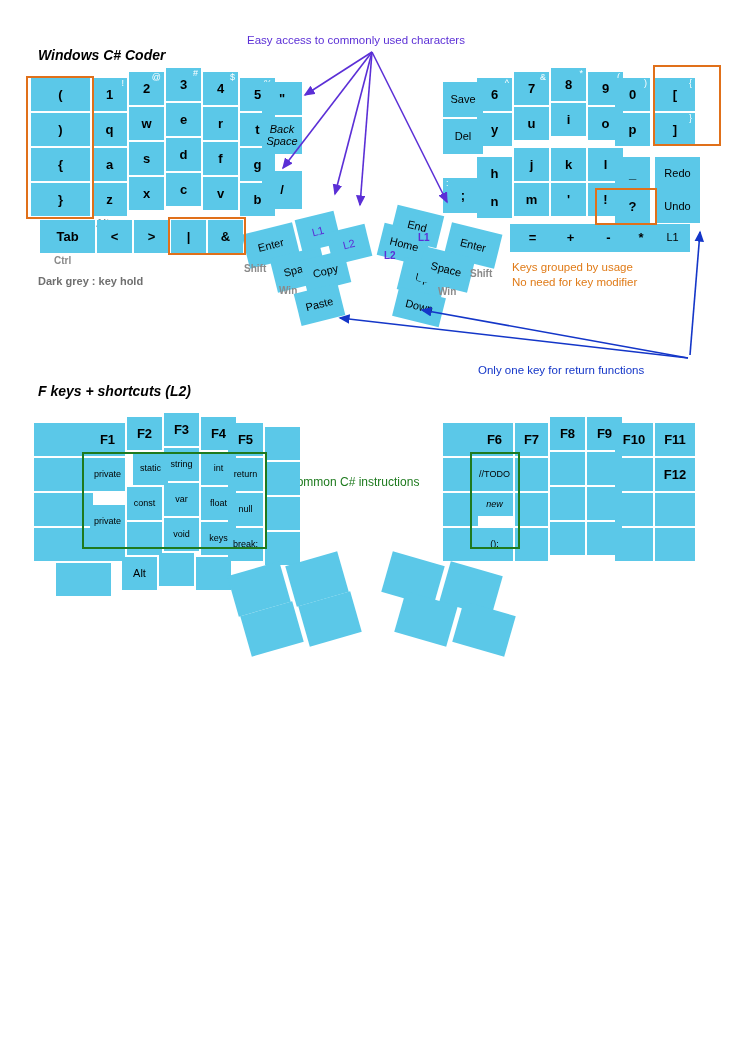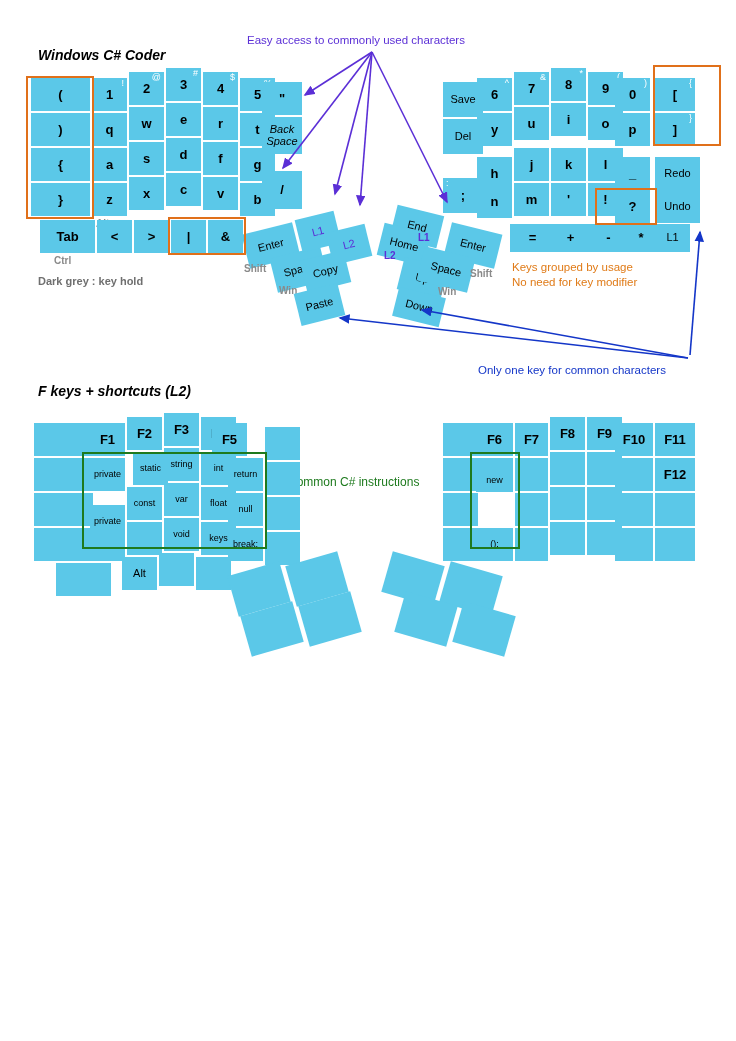--- a/index.html
+++ b/index.html
@@ -107,21 +107,21 @@
 <body>
 
 <div class="canvas">
 
   <div class="title" style="left:38px; top:47px;">Windows C# Coder</div>
 
   <div class="note purple" style="left:247px; top:34px;">Easy access to commonly used characters</div>
   <div class="note grey" style="left:38px; top:275px;">Dark grey : key hold</div>
   <div class="note orange" style="left:512px; top:261px;">Keys grouped by usage</div>
   <div class="note orange" style="left:512px; top:276px;">No need for key modifier</div>
-  <div class="note blue" style="left:478px; top:364px;">Only one key for common characters</div>
+  <div class="note blue" style="left:478px; top:364px;">Only one key for return functions</div>
 
   <div class="key" style="left:31px; top:78px; width:59px; height:33px;">(</div>
   <div class="key" style="left:31px; top:113px; width:59px; height:33px;">)</div>
   <div class="key" style="left:31px; top:148px; width:59px; height:33px;">{</div>
   <div class="key" style="left:31px; top:183px; width:59px; height:33px;">}</div>
   <div class="key" style="left:40px; top:220px; width:55px; height:33px;">
     <span>Tab</span>
     <span class="sub-grey" style="bottom:-13px; left:14px;">Ctrl</span>
   </div>
 
@@ -291,21 +291,21 @@
   <div class="key tiny" style="left:164px; top:483px; width:35px; height:33px;">var</div>
   <div class="key tiny" style="left:164px; top:518px; width:35px; height:33px;">void</div>
   <div class="key blank" style="left:159px; top:553px; width:35px; height:33px;"></div>
 
   <div class="key" style="left:201px; top:417px; width:35px; height:33px;">F4</div>
   <div class="key tiny" style="left:201px; top:452px; width:35px; height:33px;">int</div>
   <div class="key tiny" style="left:201px; top:487px; width:35px; height:33px;">float</div>
   <div class="key tiny" style="left:201px; top:522px; width:35px; height:33px;">keys</div>
   <div class="key blank" style="left:196px; top:557px; width:35px; height:33px;"></div>
 
-  <div class="key" style="left:212px; top:423px; width:35px; height:33px;">F5</div>
+  <div class="key" style="left:228px; top:423px; width:35px; height:33px;">F5</div>
   <div class="key tiny" style="left:228px; top:458px; width:35px; height:33px;">return</div>
   <div class="key tiny" style="left:228px; top:493px; width:35px; height:33px;">null</div>
   <div class="key tiny" style="left:228px; top:528px; width:35px; height:33px;">break;</div>
 
   <div class="key blank" style="left:265px; top:427px; width:35px; height:33px;"></div>
   <div class="key blank" style="left:265px; top:462px; width:35px; height:33px;"></div>
   <div class="key blank" style="left:265px; top:497px; width:35px; height:33px;"></div>
   <div class="key blank" style="left:265px; top:532px; width:35px; height:33px;"></div>
 
   <div class="key blank" style="left:232px; top:568px; width:54px; height:42px; transform:rotate(-16deg);"></div>
@@ -318,21 +318,21 @@
   <div class="key blank" style="left:399px; top:598px; width:54px; height:42px; transform:rotate(16deg);"></div>
   <div class="key blank" style="left:457px; top:608px; width:54px; height:42px; transform:rotate(16deg);"></div>
 
   <div class="key blank" style="left:443px; top:423px; width:35px; height:33px;"></div>
   <div class="key blank" style="left:443px; top:458px; width:35px; height:33px;"></div>
   <div class="key blank" style="left:443px; top:493px; width:35px; height:33px;"></div>
   <div class="key blank" style="left:443px; top:528px; width:35px; height:33px;"></div>
 
   <div class="key" style="left:476px; top:423px; width:37px; height:33px;">F6</div>
   <div class="key tiny" style="left:476px; top:458px; width:37px; height:33px;">//TODO</div>
-  <div class="key tiny" style="left:476px; top:469px; width:37px; height:23px;">new</div>
+  <div class="key tiny" style="left:476px; top:493px; width:37px; height:23px;font-style:italic;">new</div>
   <div class="key tiny" style="left:476px; top:528px; width:37px; height:33px;">();</div>
 
   <div class="key" style="left:515px; top:423px; width:33px; height:33px;">F7</div>
   <div class="key blank" style="left:515px; top:458px; width:33px; height:33px;"></div>
   <div class="key blank" style="left:515px; top:493px; width:33px; height:33px;"></div>
   <div class="key blank" style="left:515px; top:528px; width:33px; height:33px;"></div>
 
   <div class="key" style="left:550px; top:417px; width:35px; height:33px;">F8</div>
   <div class="key blank" style="left:550px; top:452px; width:35px; height:33px;"></div>
   <div class="key blank" style="left:550px; top:487px; width:35px; height:33px;"></div>

